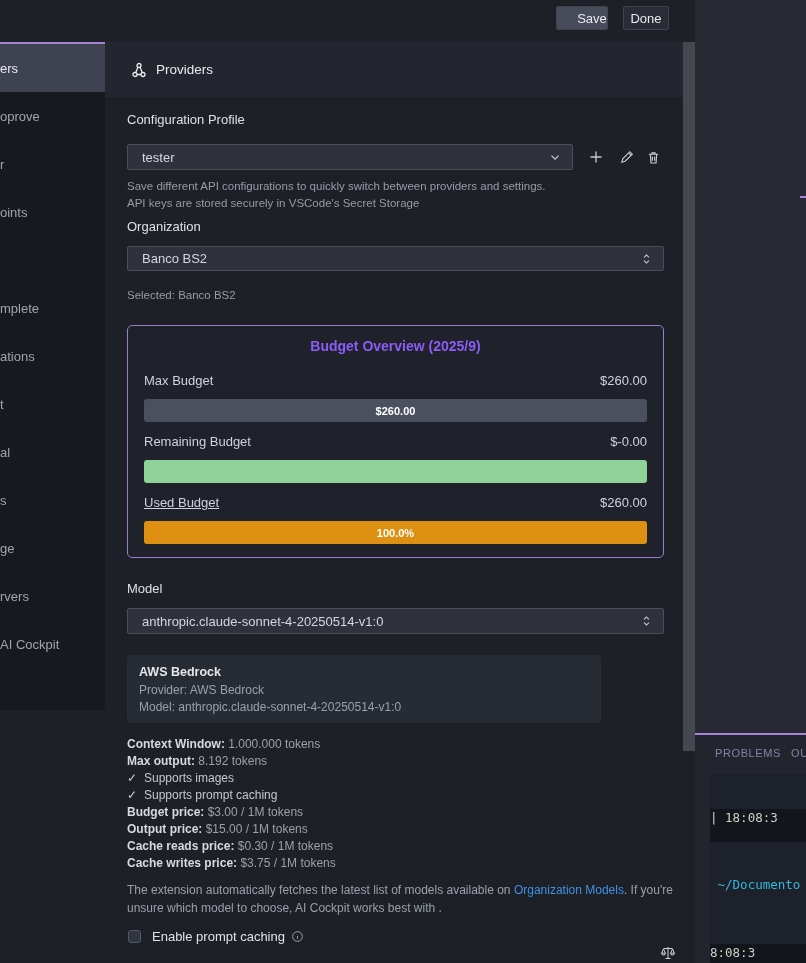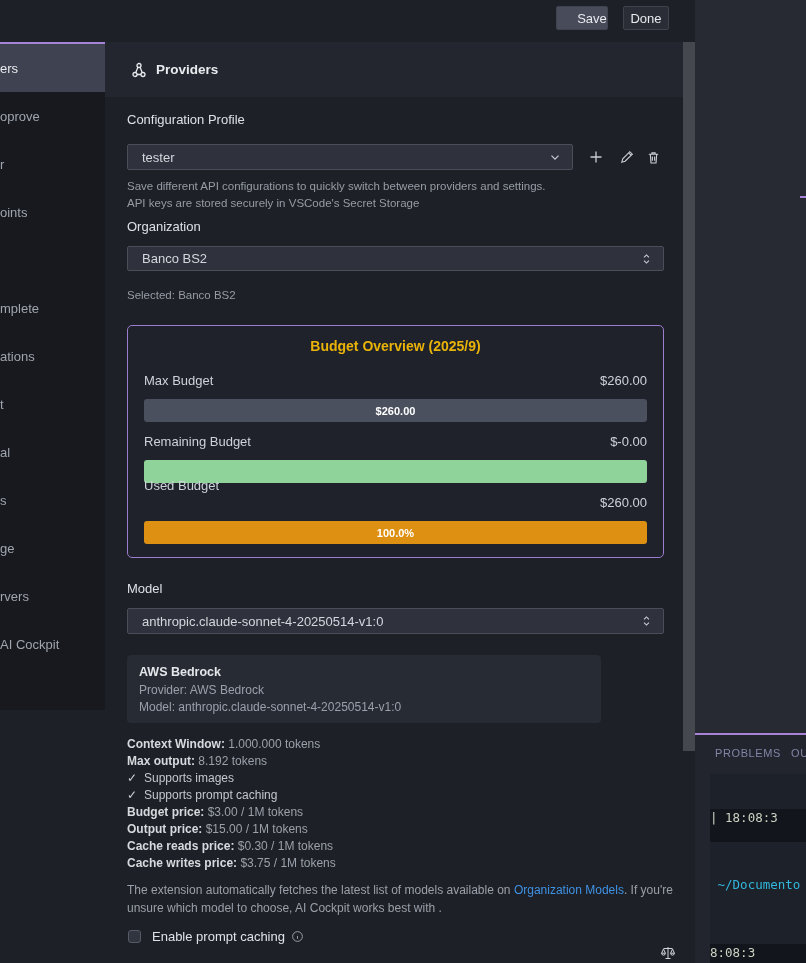--- a/index.html
+++ b/index.html
@@ -17,35 +17,35 @@
 
   .sidebar{position:absolute;left:0;top:44px;width:105px;height:666px;background:#17191f;overflow:hidden;}
   .side-item{height:48px;display:flex;align-items:center;color:#a0a5ae;font-size:13px;
              white-space:nowrap;overflow:hidden;cursor:pointer;}
   .side-item.selected{background:#3e4251;color:#e9ebee;}
   .side-bottom{position:absolute;left:0;top:892px;font-size:10px;color:#6f747e;}
 
   .content{position:absolute;left:105px;top:42px;width:590px;height:921px;background:#1d2026;}
   .header-band{position:absolute;left:0;top:0;width:590px;height:55px;background:#23262e;
                display:flex;align-items:center;padding-left:26px;gap:9px;color:#e9ebef;}
-  .header-band .title{font-size:13.5px;font-weight:bold;}
+  .header-band .title{font-size:13.5px;font-weight:normal;}
   .scroll-thumb{position:absolute;right:0;top:0;width:12px;height:709px;background:#45484f;}
 
   .lbl{position:absolute;left:22px;font-size:13px;color:#dde0e5;}
   .help{position:absolute;left:22px;font-size:11.5px;color:#969ca6;}
   .combo,.selectbox{position:absolute;left:22px;height:26px;background:#2f323c;
       border:1px solid #4a4e59;border-radius:2px;display:flex;align-items:center;
       padding:0 10px 0 14px;color:#d3d7dd;font-size:13px;cursor:pointer;}
   .combo .chev,.selectbox .chev{margin-left:auto;color:#c9cdd3;display:flex;}
   .icon-btn{position:absolute;width:18px;height:18px;color:#c9cdd3;cursor:pointer;display:flex;align-items:center;justify-content:center;}
 
   .card{position:absolute;left:22px;top:283px;width:537px;height:233px;border:1px solid #9b7ccf;
         border-radius:5px;background:#1f222b;}
   .card-title{position:absolute;left:0;top:12px;width:100%;text-align:center;font-weight:bold;
-        font-size:14px;color:#eab308;}
+        font-size:14px;color:#8b5cf6;}
   .brow-label{position:absolute;left:16px;font-size:13px;color:#ced2d9;}
   .brow-amount{position:absolute;right:16px;font-size:13px;color:#ced2d9;}
   .bar{position:absolute;left:16px;width:503px;height:23px;border-radius:3px;
        display:flex;align-items:center;justify-content:center;font-size:11px;font-weight:bold;color:#ffffff;}
 
   .infobox{position:absolute;left:22px;top:613px;width:474px;height:68px;background:#272b34;
            border-radius:4px;padding:10px 12px;font-size:12px;}
   .infobox .t{font-weight:bold;color:#e4e7ea;font-size:12.5px;margin-bottom:4px;}
   .infobox .s{color:#9aa0aa;margin-bottom:3px;}
 
@@ -193,21 +193,21 @@
       <div class="bar" style="top: 73px; background-color: rgb(75, 80, 95);">
         <span>$260.00</span>
       </div>
 
       <div class="brow-label" style="top:108px;">Remaining Budget</div>
       <div class="brow-amount" style="top:108px;">$-0.00</div>
       <div class="bar" style="top: 134px; background-color: rgb(143, 211, 154);">
         <span></span>
       </div>
 
-      <div class="brow-label" style="top:152px;">Used Budget</div>
+      <div class="brow-label" style="top:169px;text-decoration:underline;">Used Budget</div>
       <div class="brow-amount" style="top:169px;">$260.00</div>
       <div class="bar" style="top: 195px; background-color: rgb(222, 144, 18);">
         <span>100.0%</span>
       </div>
     </div>
 
     <div class="lbl" style="top:539px;">Model</div>
     <div class="selectbox" style="top:566px;width:537px;">
       <span>anthropic.claude-sonnet-4-20250514-v1:0</span>
       <span class="chev">

